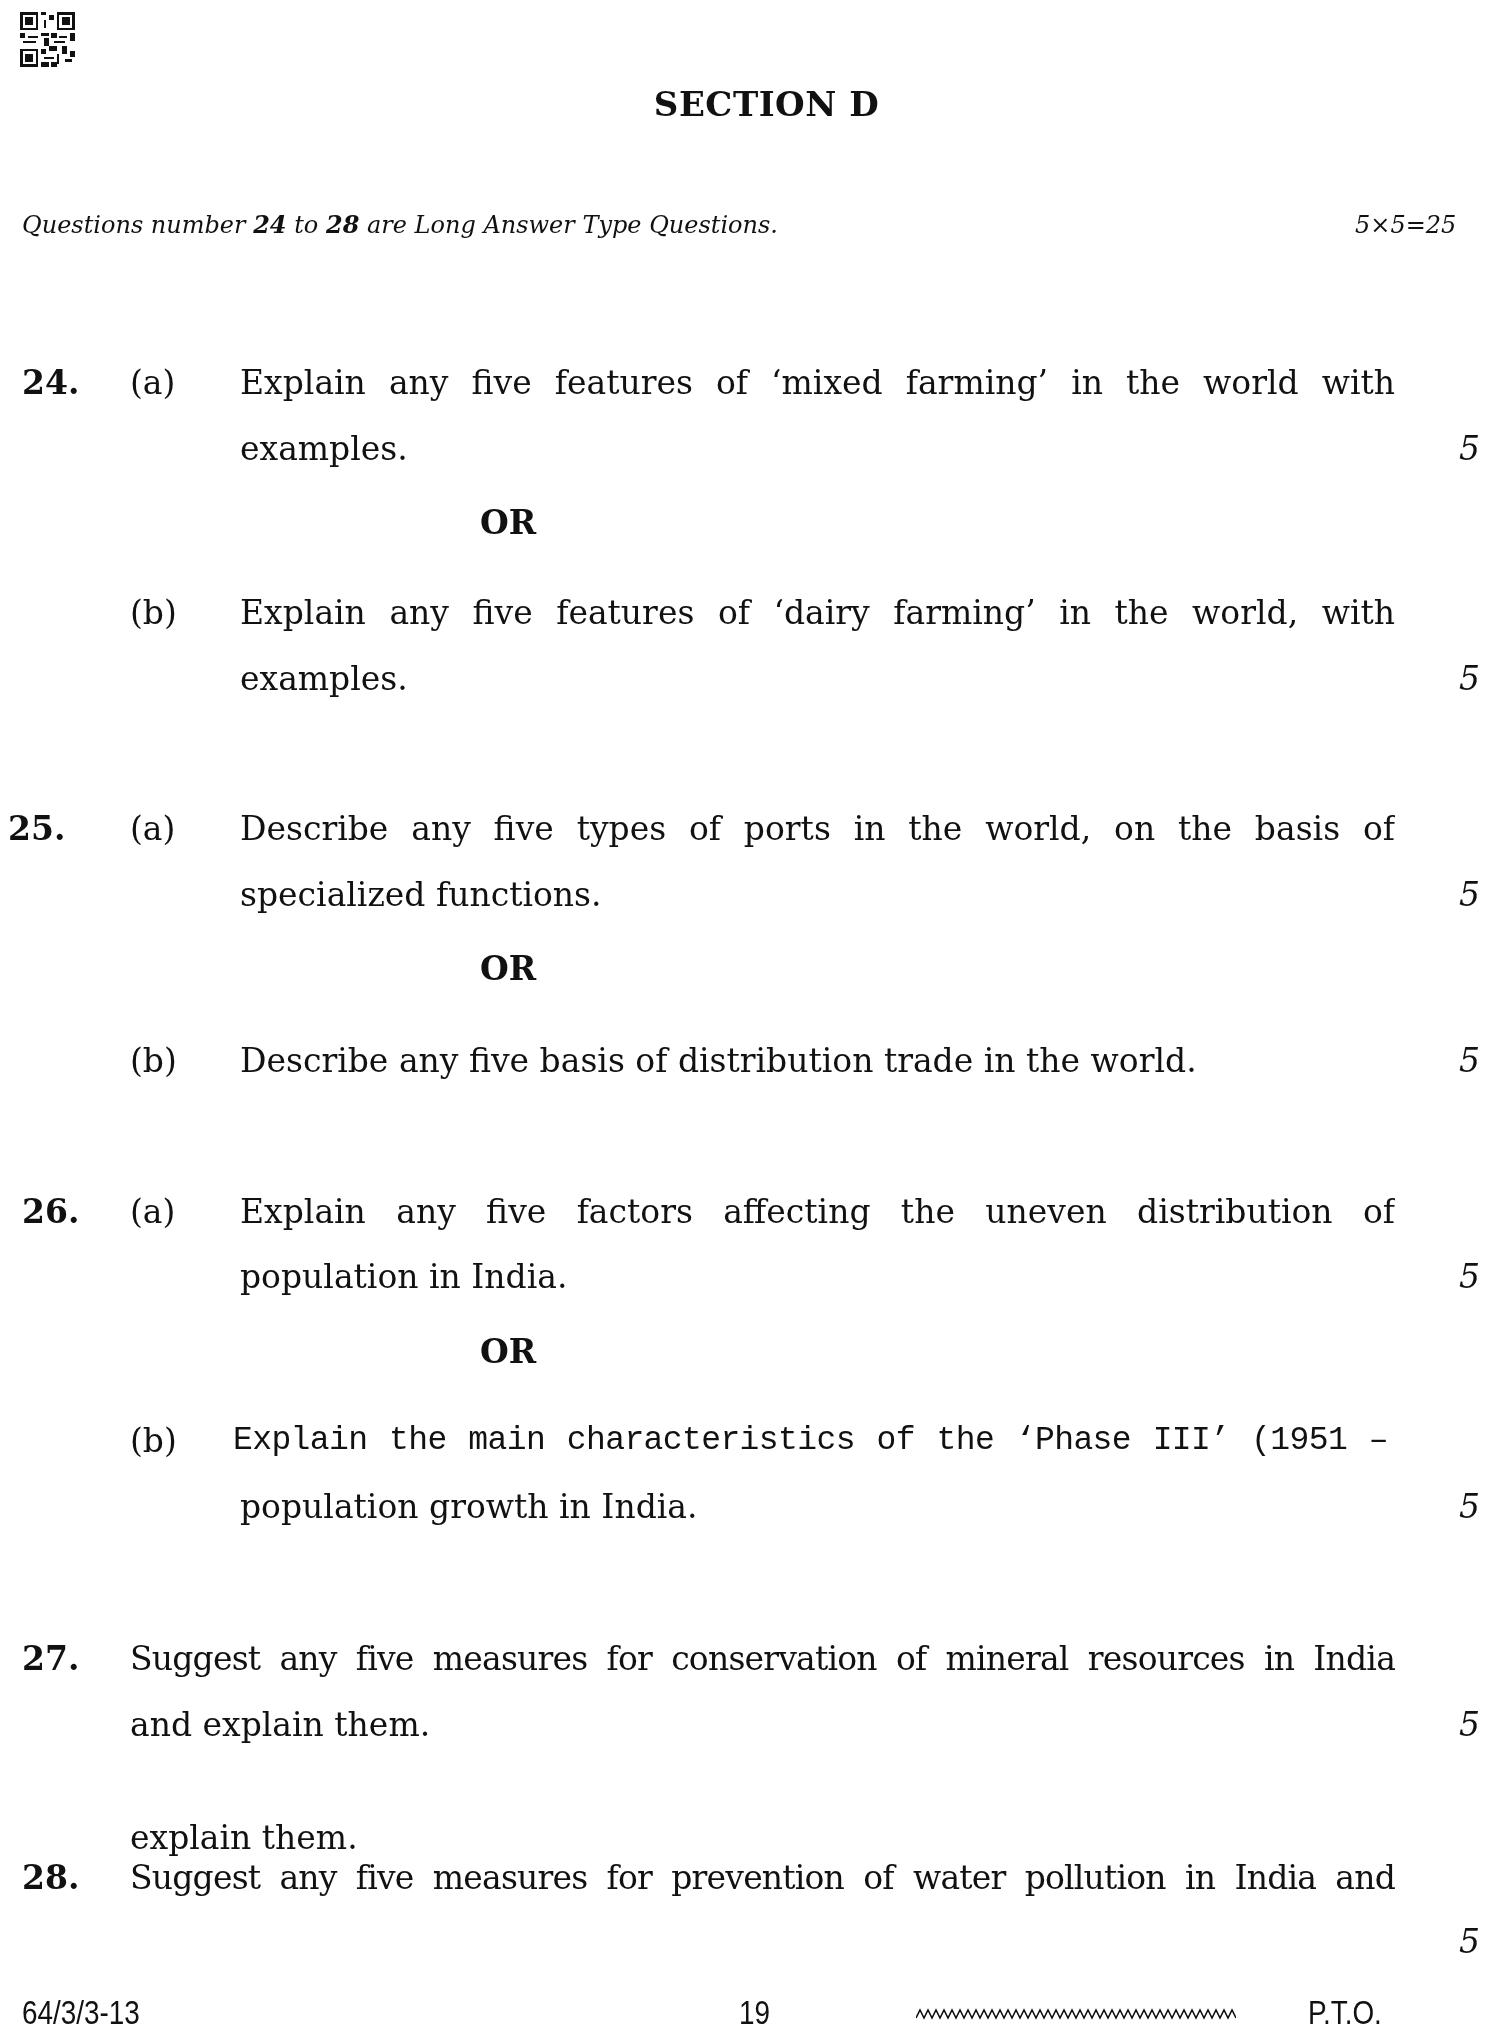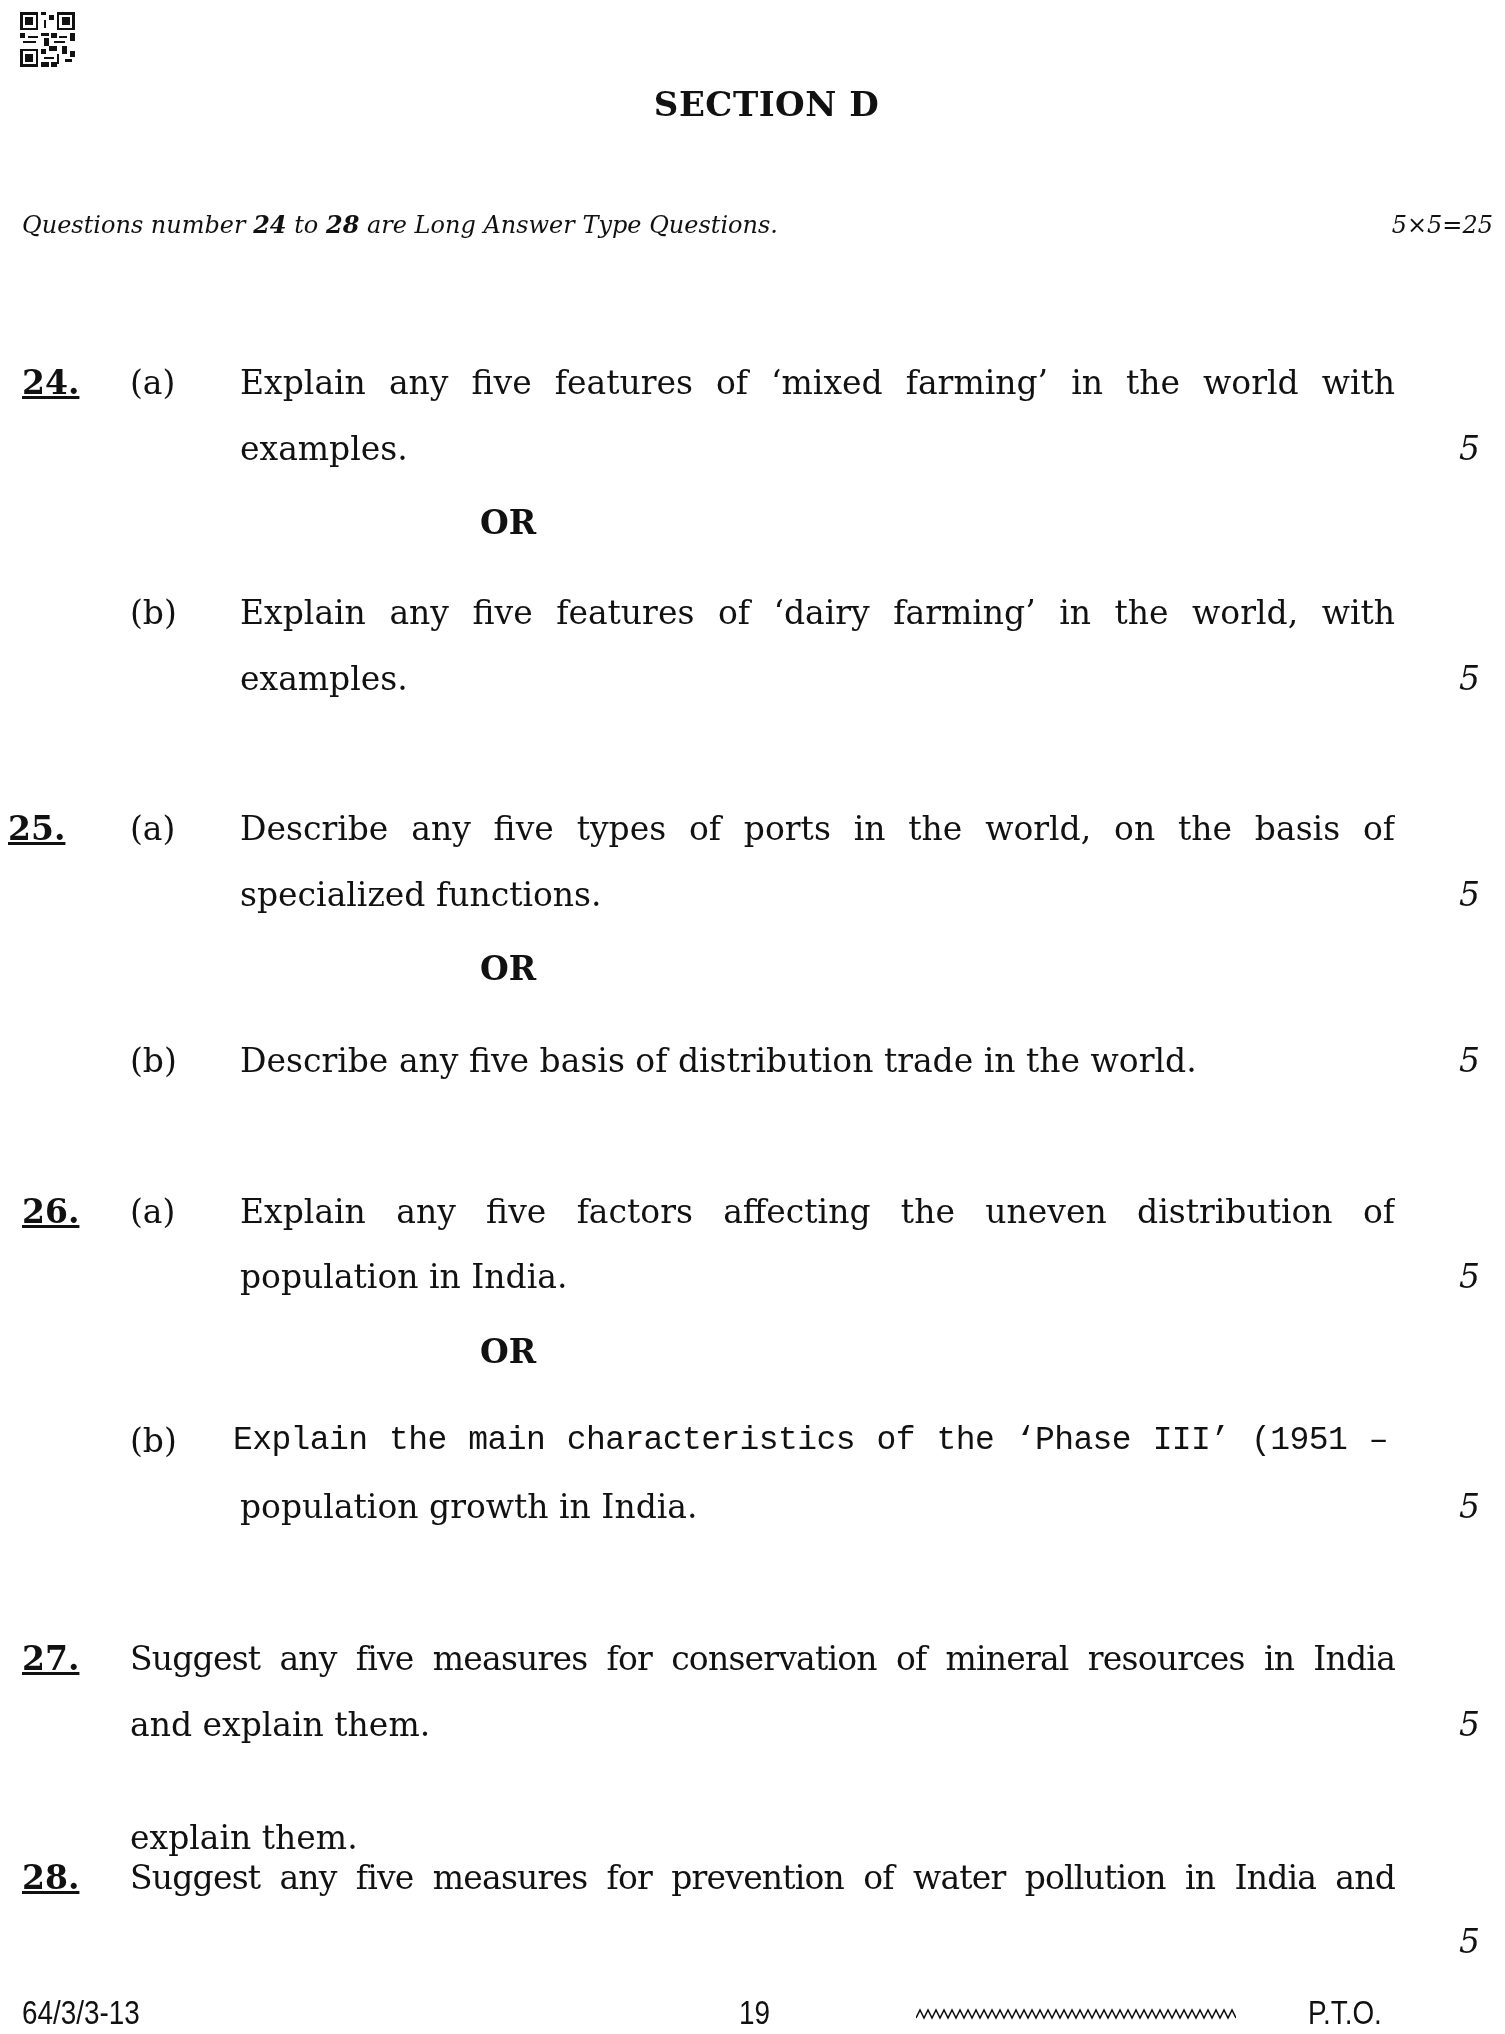--- a/index.html
+++ b/index.html
@@ -1,21 +1,21 @@
 <!DOCTYPE html>
 <html><head>
 <meta charset="utf-8">
 <style>
   html, body { margin: 0; padding: 0; background: #ffffff; }
   body { width: 1505px; height: 2034px; position: relative; overflow: hidden; color: #111111;
          font-family: "DejaVu Serif", "Liberation Serif", serif; }
   .abs { position: absolute; white-space: nowrap; }
   .line { position: absolute; height: 40px; line-height: 40px; font-size: 33px; white-space: nowrap; }
   .just { text-align: justify; text-align-last: justify; white-space: normal; overflow: hidden; }
-  .qnum { font-weight: bold; text-decoration: underline; }
+  .qnum { font-weight: bold; }
   .mark { font-style: italic; text-align: right; width: 40px; }
   .or { font-weight: bold; font-size: 33px; }
   .section-title { font-weight: bold; font-size: 34px; letter-spacing: 0.5px; }
   .instr { font-style: italic; font-size: 24px; }
   .instr b { font-weight: bold; }
   .footer { position: absolute; font-family: "Liberation Sans", "DejaVu Sans", sans-serif; font-size: 34px;
             line-height: 40px; height: 40px; white-space: nowrap; transform: scaleX(0.82); transform-origin: left center; }
   .qr { position: absolute; left: 20px; top: 12px; width: 55px; height: 55px; }
   .wavy { position: absolute; left: 916px; top: 2006px; width: 320px; height: 16px; }
 </style>
@@ -54,21 +54,21 @@
       <rect x="17" y="18" width="3" height="1"></rect>
     <rect x="8" y="19" width="3" height="2"></rect>
       <rect x="19" y="15" width="2" height="2"></rect>
       <rect x="12" y="19" width="2" height="2"></rect>
   </g>
 </svg>
 
 <div class="abs section-title line" style="left:0; width:1505px; text-align:center; top:84px; padding-left:14px;">SECTION D</div>
 
 <div class="abs line instr" style="left:22px; top:205px;"><span>Questions number </span><b>24</b><span> to </span><b>28</b><span> are Long Answer Type Questions.</span></div>
-<div class="abs line instr" style="left:1355px; top:205px; width:138px; text-align:right;">5×5=25</div>
+<div class="abs line instr" style="left:1355px; top:205px; width:138px; ">5×5=25</div>
 
 <div>
   <div class="line qnum" style="left:22px; top:363px;">24.</div>
   <div class="line" style="left:130px; top:363px;">(a)</div>
   <div class="line just" style="left:240px; top:363px; width:1155px;">Explain any five features of ‘mixed farming’ in the world with</div>
   <div class="line" style="left:240px; top:429px;">examples.</div>
   <div class="line mark" style="left:1440px; top:429px;">5</div>
 
   <div class="line or" style="left:480px; top:503px;">OR</div>
 

